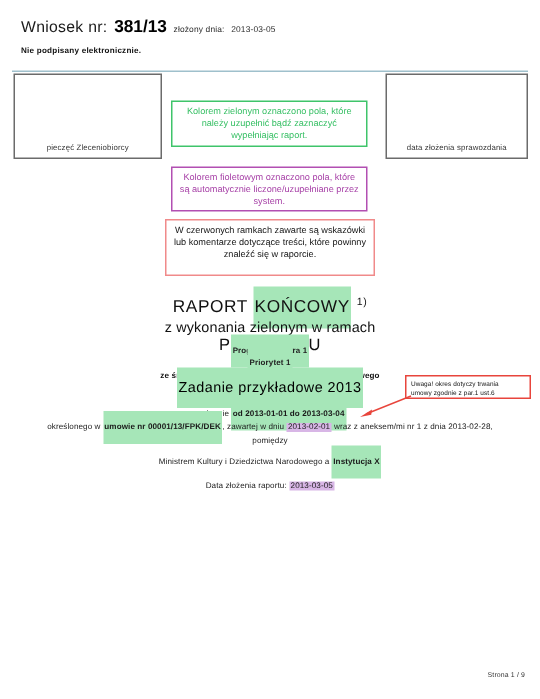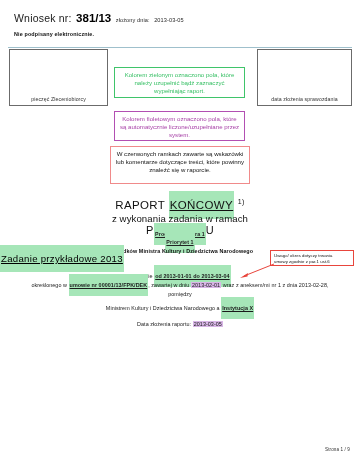--- a/index.html
+++ b/index.html
@@ -122,21 +122,20 @@
     text-align: center;
   }
   .title-line1 {
     font-size: 11.5px;
     letter-spacing: 0.4px;
     color: #111111;
   }
   .hl-green {
     background: #a6e6b8;
     padding: 8px 1px;
-    text-decoration: underline;
   }
   .hl-violet {
     background: #d8b6e6;
     padding: 0 1px;
   }
   .sup {
     font-size: 7px;
     vertical-align: super;
   }
   .title-line2 {
@@ -171,21 +170,21 @@
     color: #111111;
     margin-top: 1px;
     letter-spacing: 0.1px;
   }
 
   .task-title {
     position: absolute;
     left: 0;
     top: 253px;
     width: 360px;
-    text-align: left;
+    text-align: center;
     font-size: 9.6px;
     letter-spacing: 0.3px;
   }
 
   
   .body-lines {
     position: absolute;
     left: 0;
     top: 272px;
     width: 360px;
@@ -266,21 +265,21 @@
   <div class="legend-box" id="legend-violet">Kolorem fioletowym oznaczono pola, które są automatycznie liczone/uzupełniane przez system.</div>
 
   <div class="legend-box" id="legend-red">W czerwonych ramkach zawarte są wskazówki lub komentarze dotyczące treści, które powinny znaleźć się w raporcie.</div>
 
   <div class="title-block">
     <div class="title-line1">
       <span>RAPORT</span>
       <span class="hl-green">KOŃCOWY</span>
       <span class="sup">1)</span>
     </div>
-    <div class="title-line2">z wykonania zadania w ramach</div>
+    <div class="title-line2">z wykonania zielonym w ramach</div>
     <div class="title-line3">PROGRAMU</div>
   </div>
 
   <div class="prog-lines">
     <div class="prog-line">
       <span class="hl-green">Program Ministra 1</span>
     </div>
     <div class="prog-line">
       <span class="hl-green">Priorytet 1</span>
     </div>

